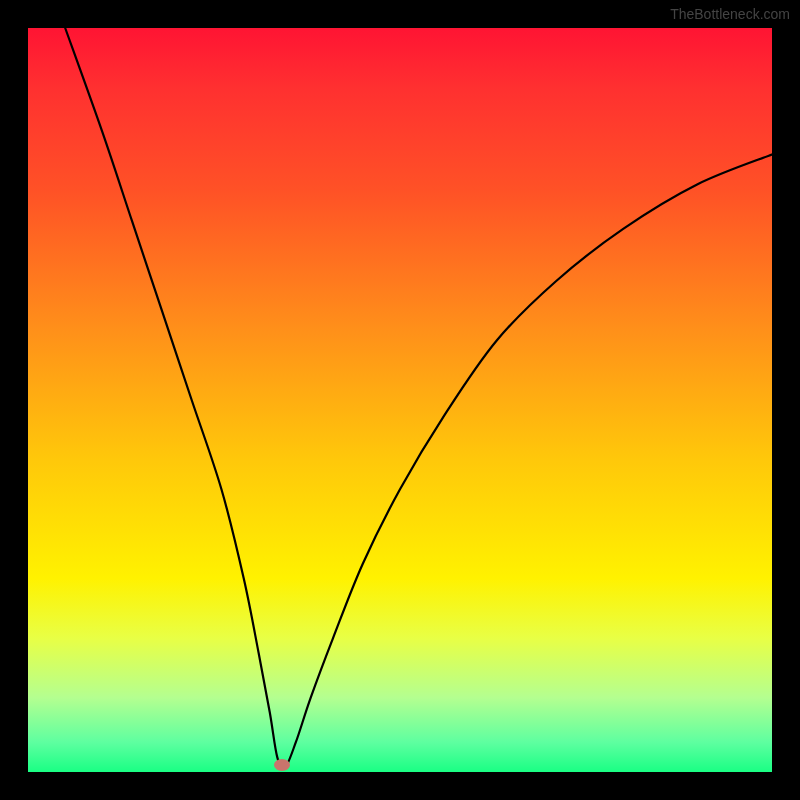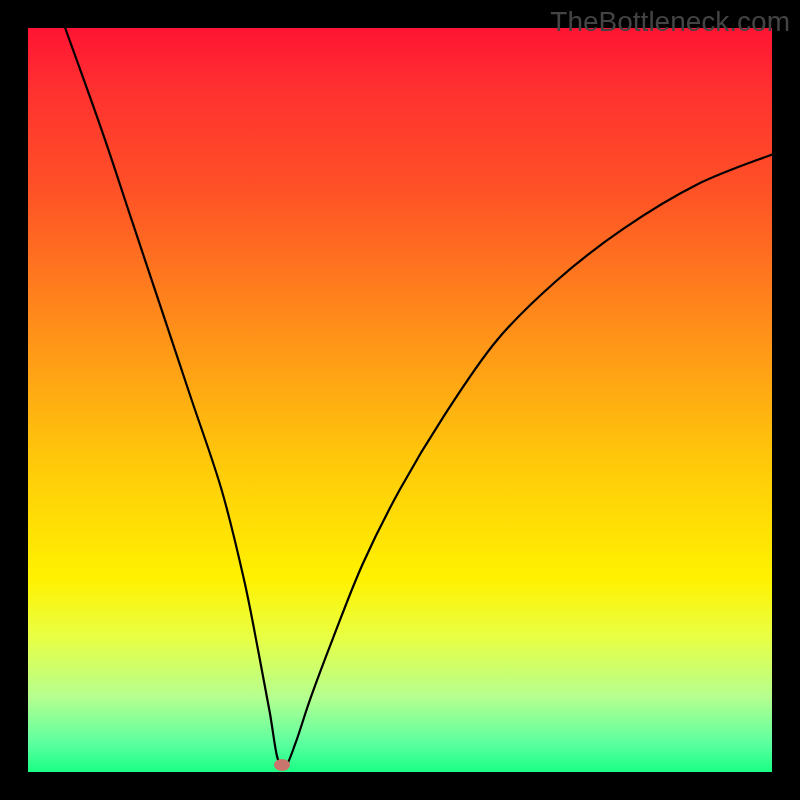--- a/index.html
+++ b/index.html
@@ -29,21 +29,21 @@
       #5effa0 96%,
       #1aff84 100%
     );
   }
   .watermark {
     position: absolute;
     top: 6px;
     right: 10px;
     color: #444;
     font-family: Arial, Helvetica, sans-serif;
-    font-size: 28px;
+    font-size: 14px;
     font-weight: 400;
     user-select: none;
   }
   svg.curve {
     position: absolute;
     inset: 0;
     width: 100%;
     height: 100%;
     overflow: visible;
   }

